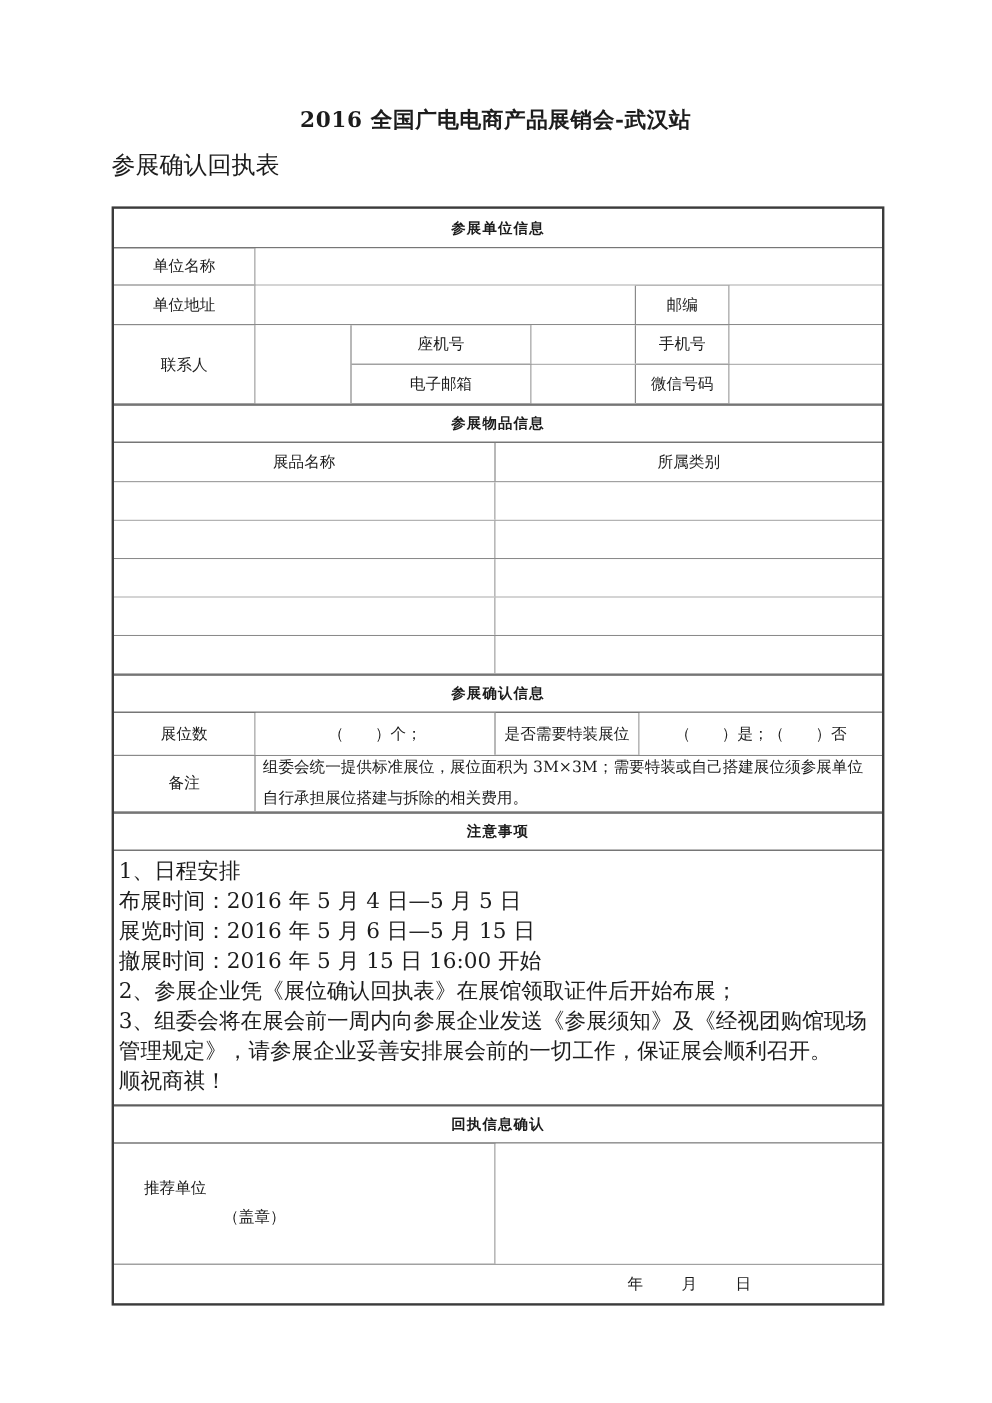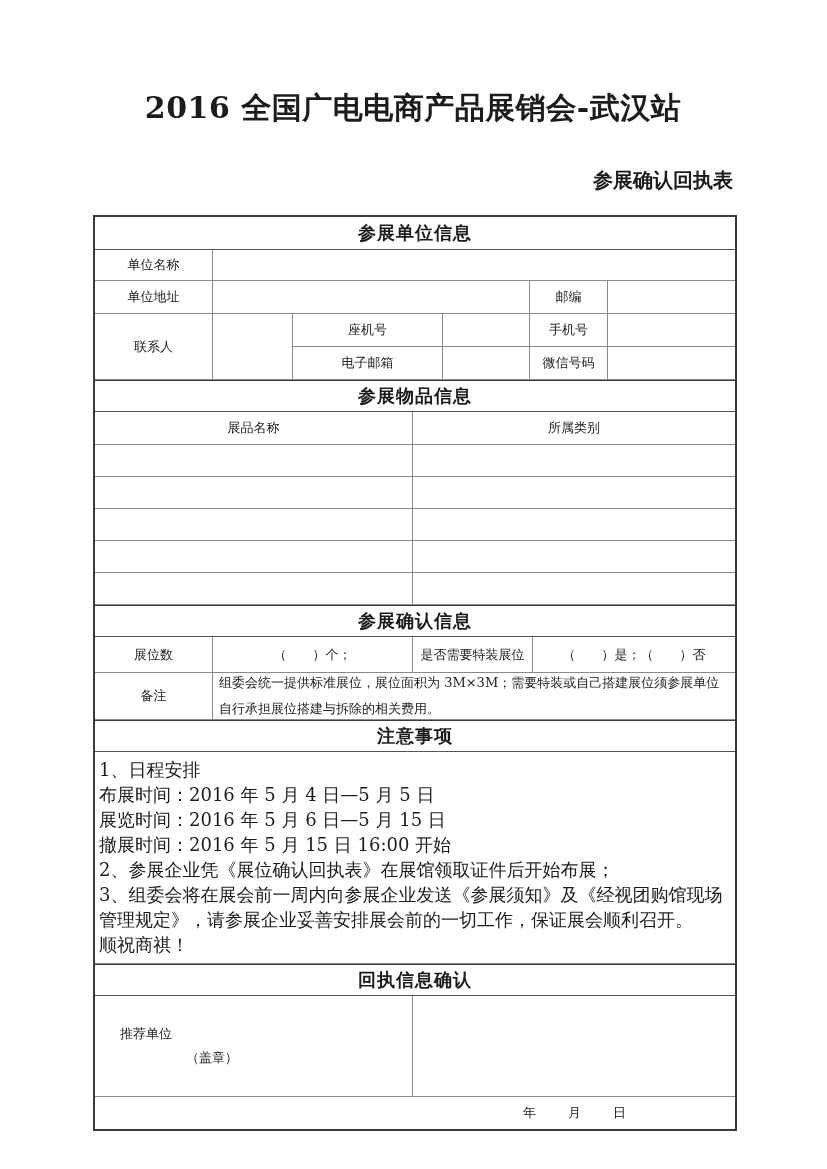--- a/index.html
+++ b/index.html
@@ -8,28 +8,28 @@
     background: #ffffff;
     font-family: "DejaVu Serif", "Liberation Serif", serif;
     color: #1c1c1c;
   }
   .page { width: 827px; height: 1169px; overflow: hidden; position: relative; }
 
   .doc-title {
     margin-top: 88px;
     width: 640px; margin-left: 93px;
     text-align: center;
-    font-size: 30px; font-weight: bold;
+    font-size: 18px; font-weight: bold;
     letter-spacing: 0.5px;
   }
   .doc-subtitle {
-    margin-top: 38px;
+    margin-top: 12px;
     width: 640px; margin-left: 93px;
-    text-align: right;
-    font-size: 20px; font-weight: bold;
+    text-align: left;
+    font-size: 20px; font-weight: normal;
   }
 
   .form-table {
     width: 644px; margin-left: 93px; margin-top: 21px;
     border: 2px solid #3b3b3b;
     background: #fff;
     font-size: 13px;
   }
 
   .trow { display: flex; border-bottom: 1px solid #8a8a8a; }
@@ -40,21 +40,21 @@
     display: flex; align-items: center; justify-content: center;
     text-align: center;
     overflow: hidden;
   }
   .cell:last-child { border-right: none; }
   .cell.blank { background: #fff; }
 
   .sec-header {
     height: 32px;
     display: flex; align-items: center; justify-content: center;
-    font-weight: bold; font-size: 18px;
+    font-weight: bold; font-size: 12px;
     border-top: 1px solid #3b3b3b;
     border-bottom: 1px solid #555;
     letter-spacing: 1px;
   }
   .sec-header.first { border-top: none; height: 33px; }
 
   
   .w118 { flex: 0 0 118px; }
   .w80  { flex: 0 0 80px; }
   .w150 { flex: 0 0 150px; }

